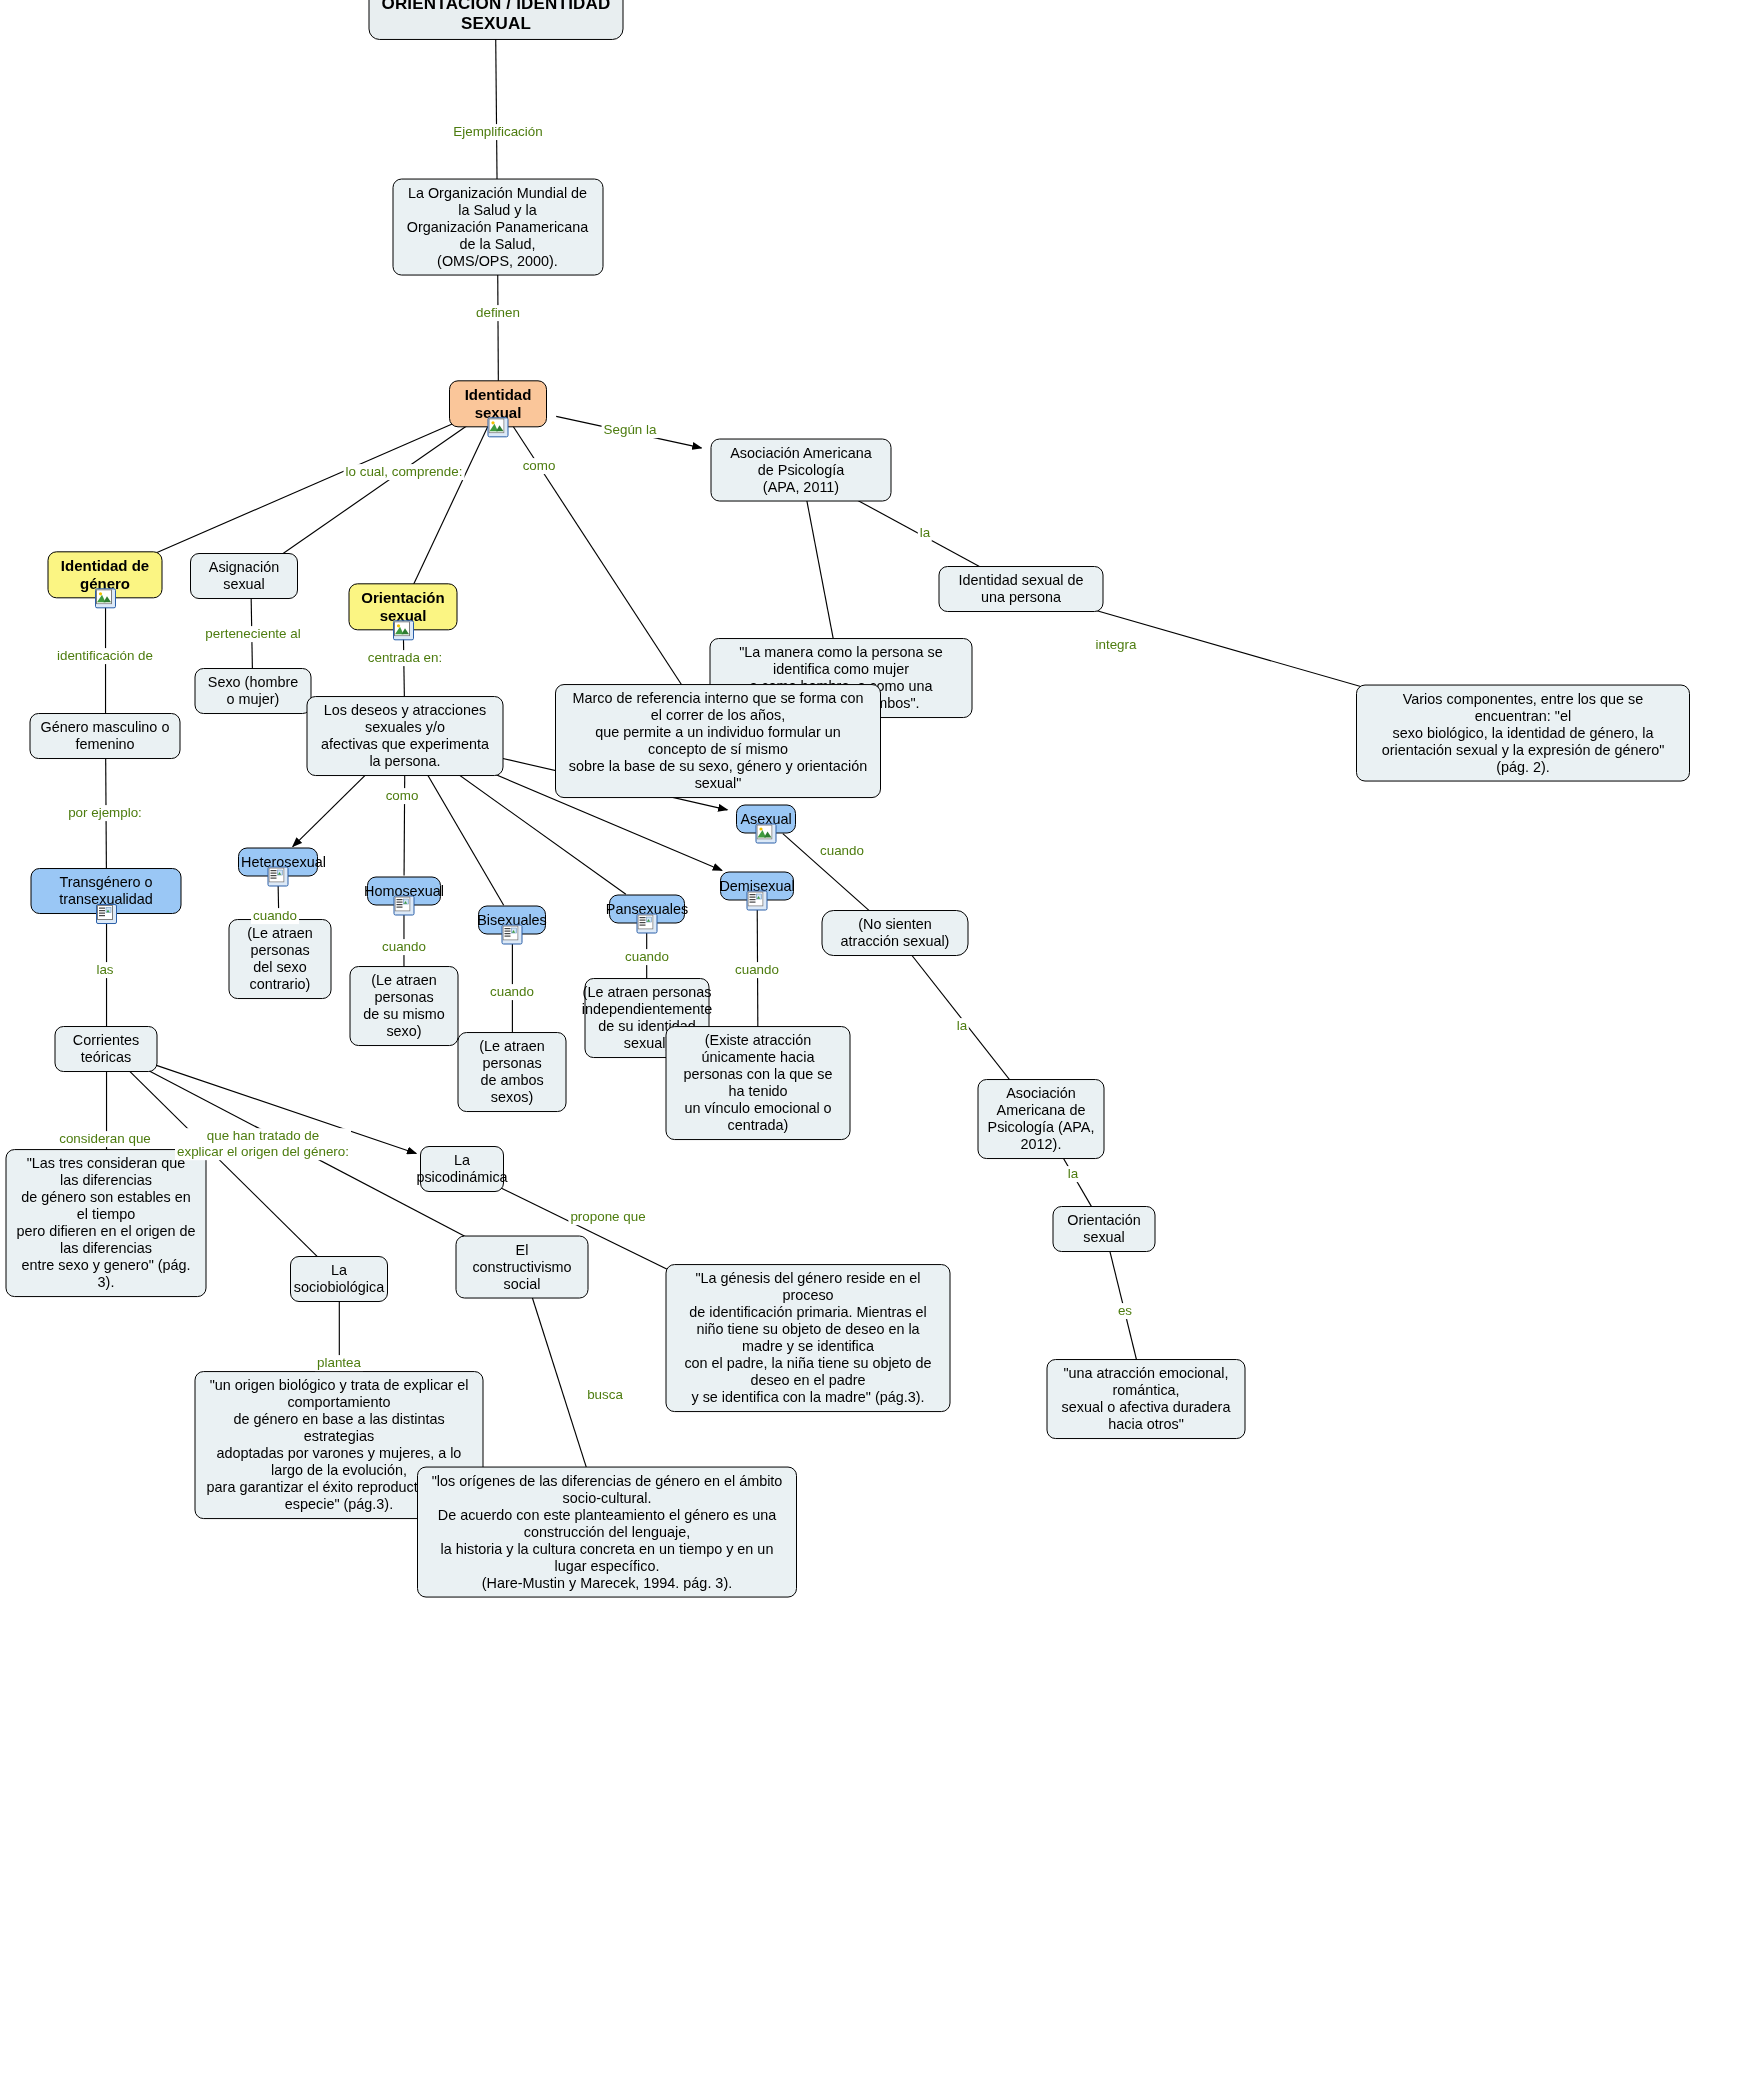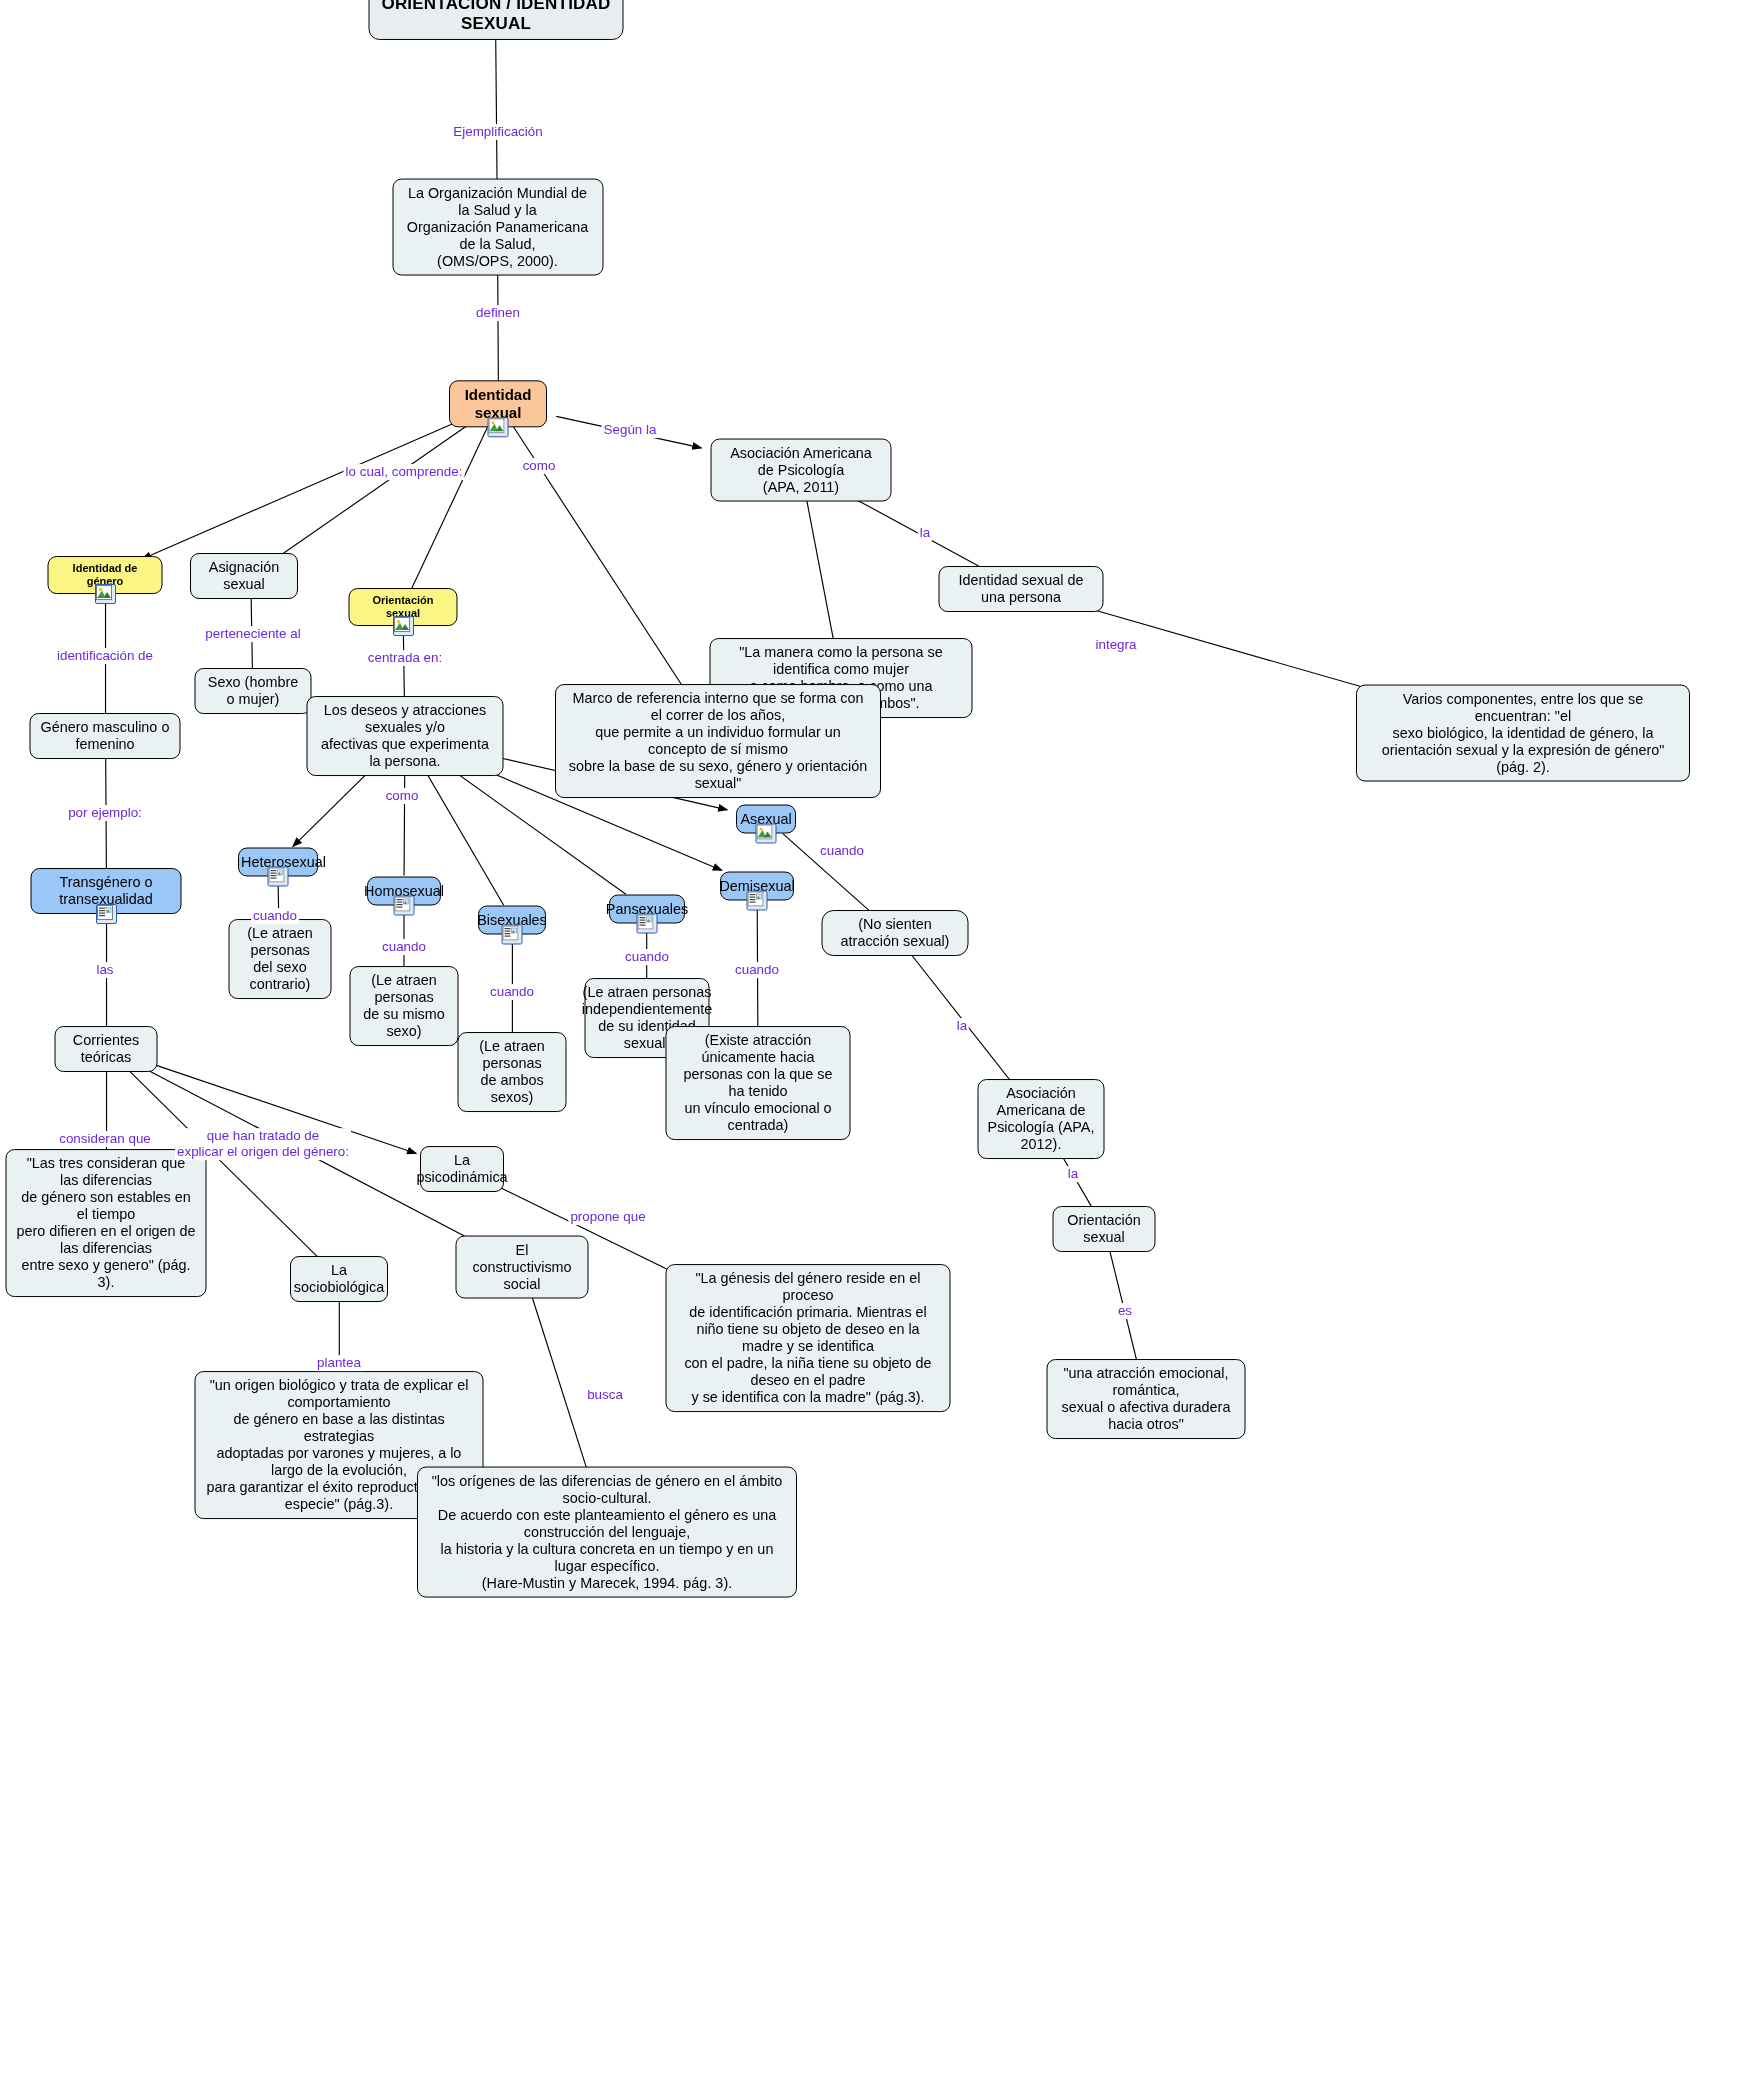--- a/index.html
+++ b/index.html
@@ -49,30 +49,30 @@
     border-radius: 11px;
   }
   .node.orange {
     background: #fac69a;
     font-weight: bold;
     font-size: 15px;
   }
   .node.yellow {
     background: #fbf583;
     font-weight: bold;
-    font-size: 11px;
+    font-size: 15px;
   }
   .node.blue {
     background: #9ac7f5;
     font-size: 14.4px;
   }
   .link-label {
     position: absolute;
     font-size: 13.4px;
-    color: #6d28d9;
+    color: #4d7c0f;
     background: #ffffff;
     text-align: center;
     line-height: 1.18;
     white-space: pre-line;
     transform: translate(-50%, -50%);
     padding: 0 2px;
   }
   .badge {
     position: absolute;
     left: 50%;

